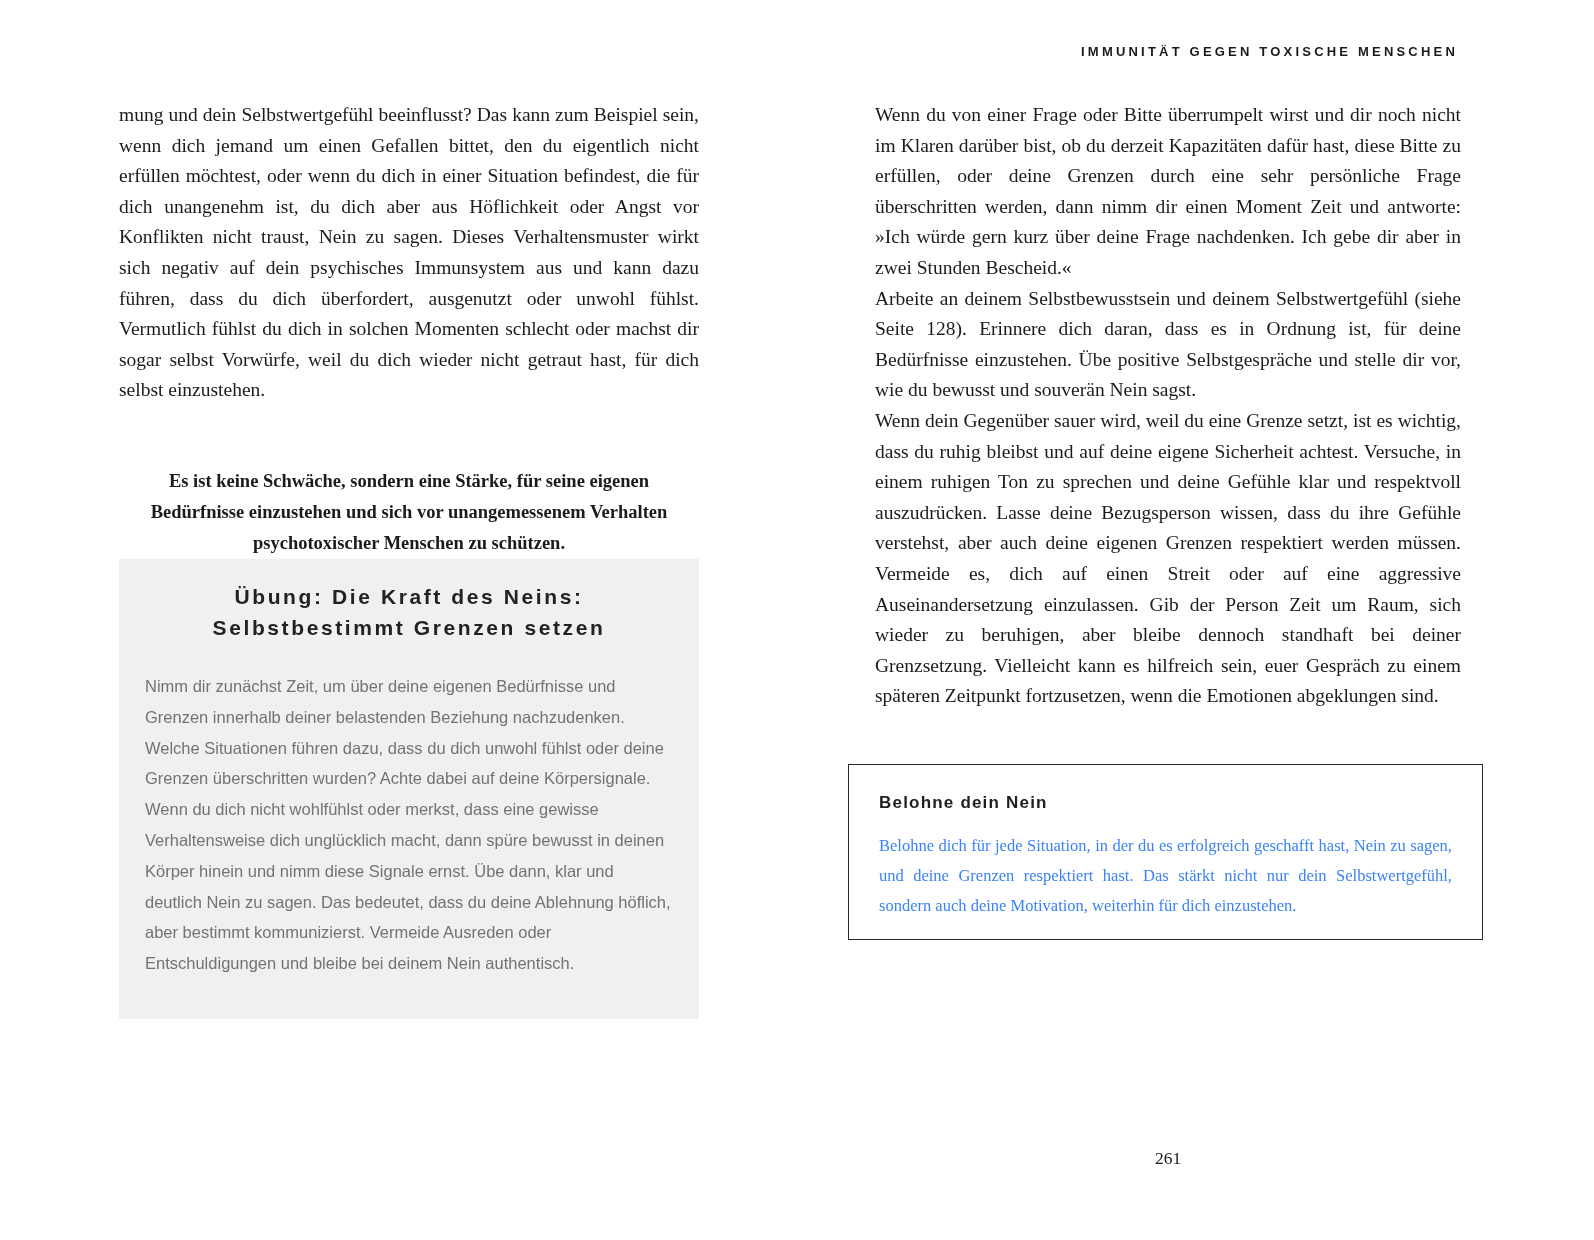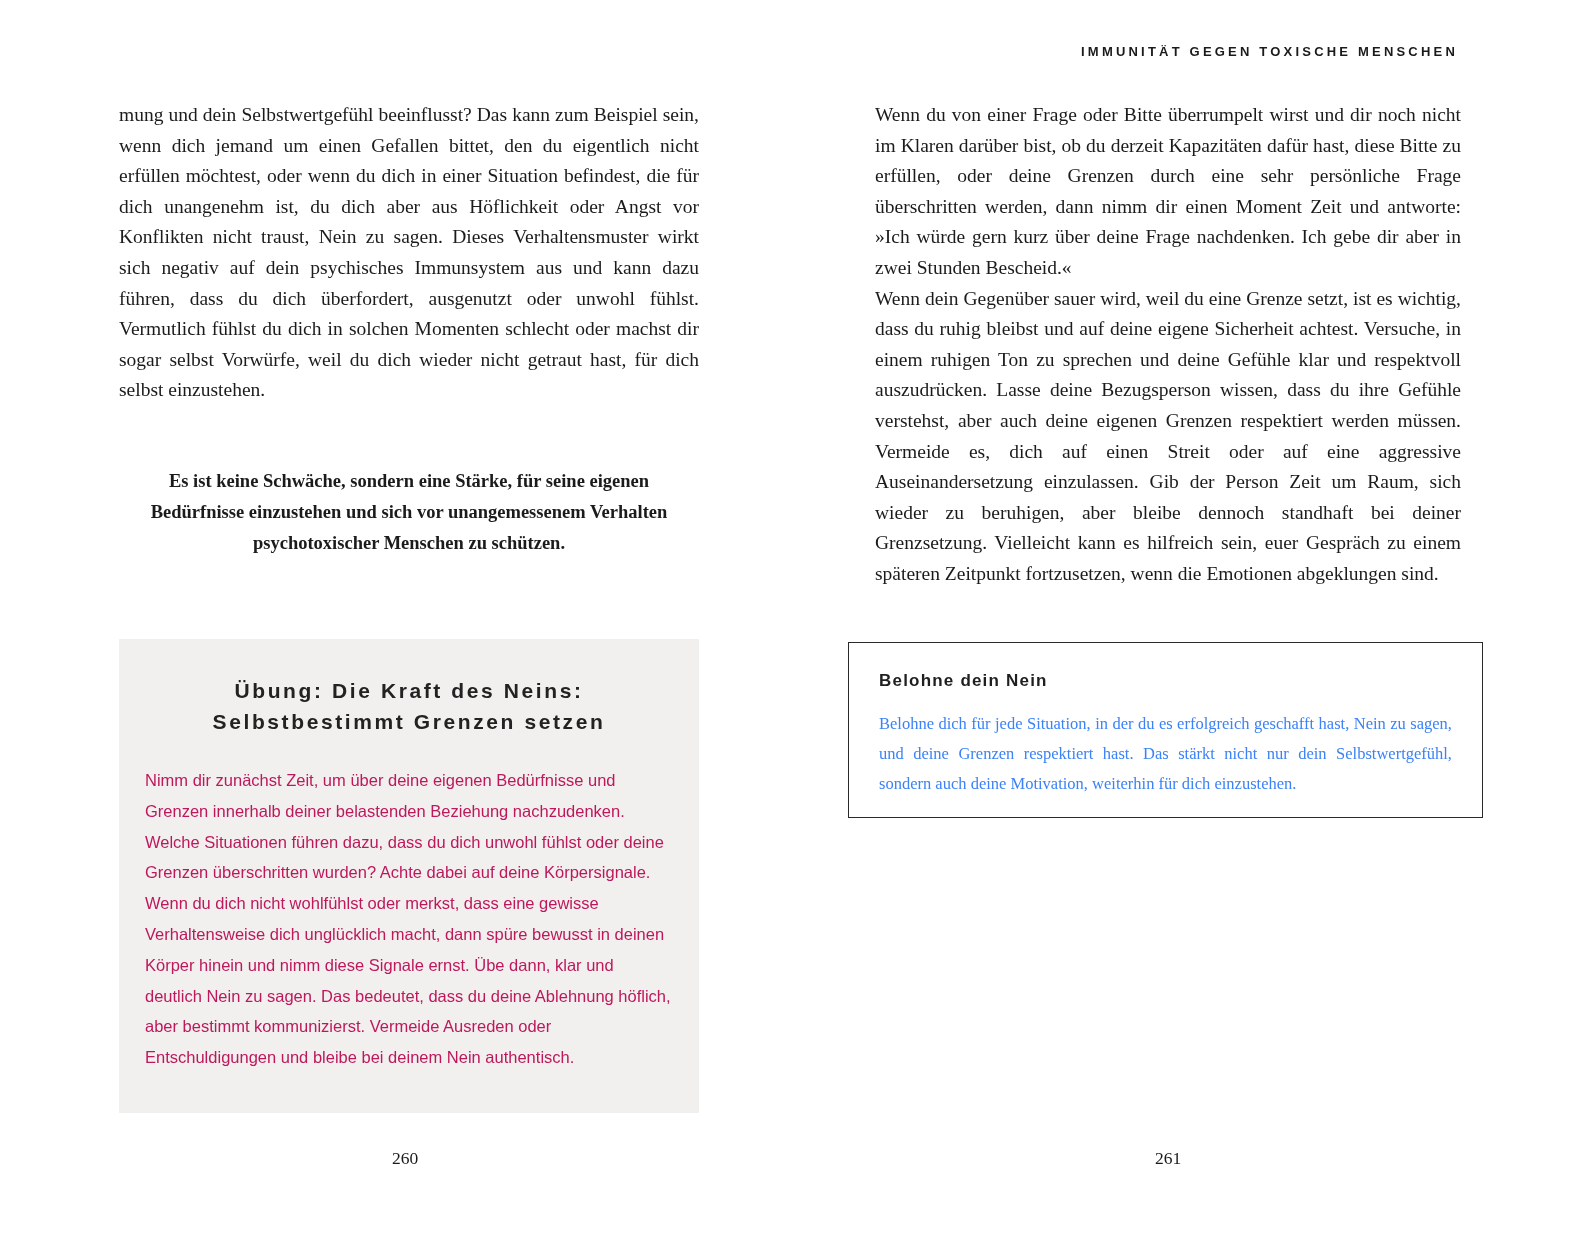--- a/index.html
+++ b/index.html
@@ -48,40 +48,39 @@
   .quote {
     margin-top: 60px;
     padding: 0 18px;
     text-align: center;
     font-weight: 600;
     font-size: 18.5px;
     line-height: 31px;
     color: #1b1b1b;
   }
   .exercise-box {
-    margin-top: 80px;
     background: #f1f0ee;
-    padding: 36px 26px 40px 26px;
+    padding: 22px 26px 40px 26px;
   }
   .exercise-title {
     font-family: "Liberation Sans", sans-serif;
     font-weight: bold;
     font-size: 21px;
     line-height: 31px;
     letter-spacing: 2.6px;
     text-align: center;
     color: #222222;
   }
   .exercise-body {
     margin-top: 28px;
     font-family: "Liberation Sans", sans-serif;
     font-size: 16.5px;
     line-height: 30.8px;
     text-align: left;
-    color: #be185d;
+    color: #737373;
   }
   .reward-box {
     margin-top: 52px;
     margin-left: -27px;
     width: 635px;
     border: 1px solid #2a2a2a;
     padding: 28px 30px 18px 30px;
     background: #ffffff;
   }
   .reward-title {
@@ -129,26 +128,26 @@
         <div>Übung: Die Kraft des Neins:</div>
         <div>Selbstbestimmt Grenzen setzen</div>
       </div>
       <div class="exercise-body">Nimm dir zunächst Zeit, um über deine eigenen Bedürfnisse und Grenzen innerhalb deiner belastenden Beziehung nachzudenken. Welche Situationen führen dazu, dass du dich unwohl fühlst oder deine Grenzen überschritten wurden? Achte dabei auf deine Körpersignale. Wenn du dich nicht wohlfühlst oder merkst, dass eine gewisse Verhaltensweise dich unglücklich macht, dann spüre bewusst in deinen Körper hinein und nimm diese Signale ernst. Übe dann, klar und deutlich Nein zu sagen. Das bedeutet, dass du deine Ablehnung höflich, aber bestimmt kommunizierst. Vermeide Ausreden oder Entschuldigungen und bleibe bei deinem Nein authentisch.</div>
     </div>
   </div>
 
   <div class="page-right">
     <div class="serif-body">
       <p>Wenn du von einer Frage oder Bitte überrumpelt wirst und dir noch nicht im Klaren darüber bist, ob du derzeit Kapazitäten dafür hast, diese Bitte zu erfüllen, oder deine Grenzen durch eine sehr persönliche Frage überschritten werden, dann nimm dir einen Moment Zeit und antworte: »Ich würde gern kurz über deine Frage nachdenken. Ich gebe dir aber in zwei Stunden Bescheid.«</p>
+      <p>Arbeite an deinem Selbstbewusstsein und deinem Selbstwertgefühl (siehe Seite 128). Erinnere dich daran, dass es in Ordnung ist, für deine Bedürfnisse einzustehen. Übe positive Selbstgespräche und stelle dir vor, wie du bewusst und souverän Nein sagst.</p>
       <p>Wenn dein Gegenüber sauer wird, weil du eine Grenze setzt, ist es wichtig, dass du ruhig bleibst und auf deine eigene Sicherheit achtest. Versuche, in einem ruhigen Ton zu sprechen und deine Gefühle klar und respektvoll auszudrücken. Lasse deine Bezugsperson wissen, dass du ihre Gefühle verstehst, aber auch deine eigenen Grenzen respektiert werden müssen. Vermeide es, dich auf einen Streit oder auf eine aggressive Auseinandersetzung einzulassen. Gib der Person Zeit um Raum, sich wieder zu beruhigen, aber bleibe dennoch standhaft bei deiner Grenzsetzung. Vielleicht kann es hilfreich sein, euer Gespräch zu einem späteren Zeitpunkt fortzusetzen, wenn die Emotionen abgeklungen sind.</p>
     </div>
 
     <div class="reward-box">
       <div class="reward-title">Belohne dein Nein</div>
       <div class="reward-body">Belohne dich für jede Situation, in der du es erfolgreich geschafft hast, Nein zu sagen, und deine Grenzen respektiert hast. Das stärkt nicht nur dein Selbstwertgefühl, sondern auch deine Motivation, weiterhin für dich einzustehen.</div>
     </div>
   </div>
 
-  <div class="page-num page-num-left">260</div>
 
   <div class="page-num page-num-right">261</div>
 
 </div>
 
 </body></html>

